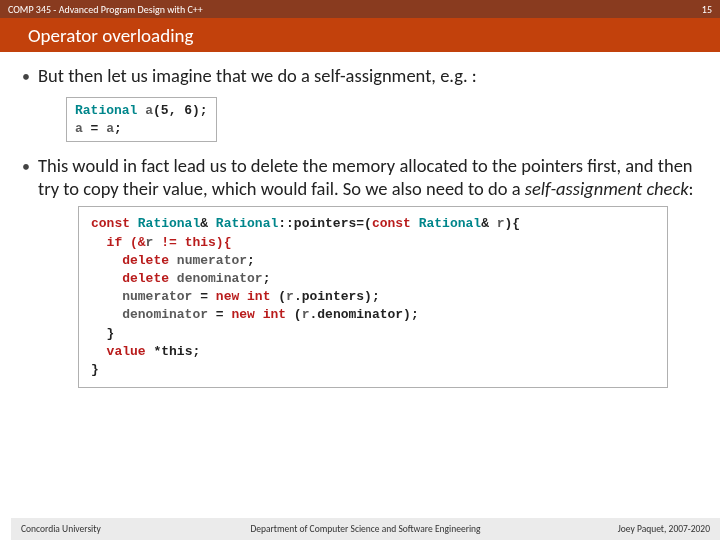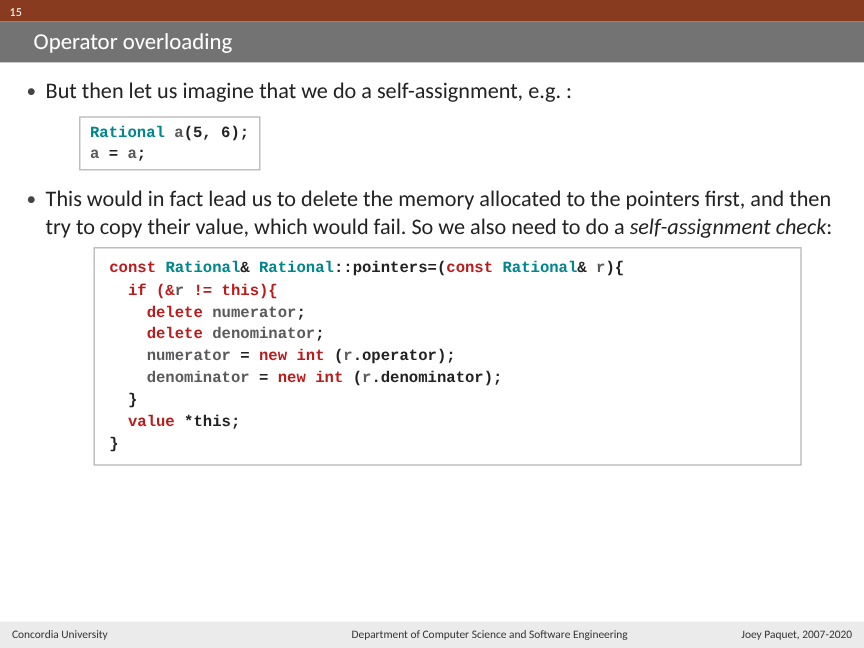--- a/index.html
+++ b/index.html
@@ -1,35 +1,36 @@
 <!DOCTYPE html>
 <html><head>
 <meta charset="utf-8">
 <style>
   * { margin: 0; padding: 0; box-sizing: border-box; }
   body { width: 720px; height: 540px; font-family: "Segoe UI", Calibri, sans-serif; background: #fff; position: relative; overflow: hidden; }
   .header-bar { background: #893b1f; color: #fff; height: 18px; display: flex; align-items: center; padding: 0 8px; font-size: 10px; justify-content: space-between; }
-  .title-bar { background: #737373; color: #fff; height: 34px; display: flex; align-items: center; padding-left: 28px; font-size: 19px; font-weight: 300; }
+  .title-bar { background: #c2410c; color: #fff; height: 34px; display: flex; align-items: center; padding-left: 28px; font-size: 19px; font-weight: 300; }
   .content { padding: 12px 22px 0 22px; font-size: 18.5px; color: #222; }
   .bullet { display: flex; margin-bottom: 6px; }
   .bullet-dot { color: #444; font-size: 16px; margin-right: 8px; margin-top: 3px; }
   .bullet-text { flex: 1; line-height: 1.25; }
   .italic { font-style: italic; }
   .code-box { border: 1px solid #b0b0b0; padding: 4px 8px; margin: 4px 0 12px 44px; display: inline-block; font-family: "Courier New", monospace; font-size: 13px; font-weight: bold; line-height: 1.35; white-space: pre; }
   .code-box-lg { border: 1px solid #b0b0b0; padding: 8px 12px; margin: 6px 0 10px 56px; font-family: "Courier New", monospace; font-size: 13px; font-weight: bold; line-height: 1.4; white-space: pre; width: 590px; }
   .kw { color: #b91c1c; }
   .cls { color: #00868b; }
   .var { color: #5a5a5a; }
-  .footer { position: absolute; bottom: 0; left: 0; right: 0; background: #ebebeb; height: 22px; display: flex; align-items: center; justify-content: space-between; padding: 0 10px; font-size: 9.5px; color: #333; }
-  .footer-center { position: absolute; left: 50%; transform: translateX(-50%); margin-left: 48px; }
+  .footer { position: absolute; bottom: 0; left: 11px; right: 0; background: #ebebeb; height: 22px; display: flex; align-items: center; justify-content: space-between; padding: 0 10px; font-size: 9.5px; color: #333; }
+  .footer-center { position: absolute; left: 50%; transform: translateX(-50%); }
 </style>
 </head>
 <body>
 
 <div class="header-bar">
+  <span>COMP 345 - Advanced Program Design with C++</span>
   <span>15</span>
 </div>
 
 <div class="title-bar">
   <span>Operator overloading</span>
 </div>
 
 <div class="content">
 
   <div class="bullet">
@@ -42,21 +43,21 @@
 
   <div class="bullet">
     <span class="bullet-dot">•</span>
     <span class="bullet-text"><span>This would in fact lead us to delete the memory allocated to the pointers first, and then try to copy their value, which would fail. So we also need to do a </span><span class="italic">self-assignment check</span><span>:</span></span>
   </div>
 
   <div class="code-box-lg"><span class="kw">const </span><span class="cls">Rational</span><span>&amp; </span><span class="cls">Rational</span><span>::pointers=(</span><span class="kw">const </span><span class="cls">Rational</span><span>&amp; </span><span class="var">r</span><span>){</span>
 <span class="kw">  if (&amp;</span><span class="var">r</span><span class="kw"> != this){</span>
 <span class="kw">    delete </span><span class="var">numerator</span><span>;</span>
 <span class="kw">    delete </span><span class="var">denominator</span><span>;</span>
-<span class="var">    numerator</span><span> = </span><span class="kw">new int </span><span>(</span><span class="var">r</span><span>.operator);</span>
+<span class="var">    numerator</span><span> = </span><span class="kw">new int </span><span>(</span><span class="var">r</span><span>.pointers);</span>
 <span class="var">    denominator</span><span> = </span><span class="kw">new int </span><span>(</span><span class="var">r</span><span>.denominator);</span>
 <span>  }</span>
 <span class="kw">  value </span><span>*this;</span>
 <span>}</span></div>
 
 </div>
 
 <div class="footer">
   <span>Concordia University</span>
   <span class="footer-center">Department of Computer Science and Software Engineering</span>

